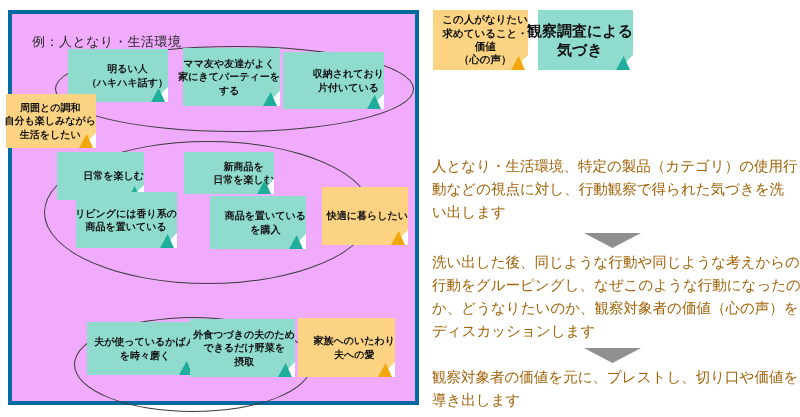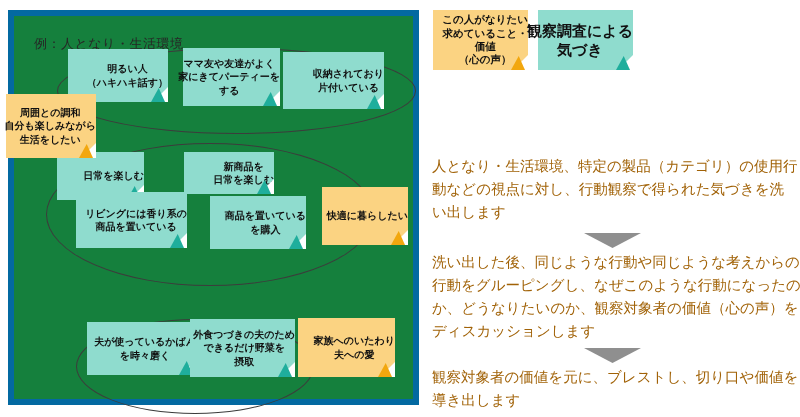--- a/index.html
+++ b/index.html
@@ -4,21 +4,21 @@
 <style>
   html,body { margin:0; padding:0; background:#ffffff; }
   .canvas {
     position:relative; width:800px; height:417px;
     background:#ffffff; overflow:hidden;
     font-family:"Liberation Sans", sans-serif;
   }
   
   .panel {
     position:absolute; left:8px; top:10px; width:411px; height:395px;
-    border:6px solid #0369a1; box-sizing:border-box; background:#15803d;
+    border:4px solid #0369a1; box-sizing:border-box; background:#f0abfc;
   }
   .panel-title {
     position:absolute; left:20px; top:19px; font-size:13px; color:#262626;
     white-space:pre; letter-spacing:0.5px;
   }
   .ellipse {
     position:absolute; border:1.4px solid #3c3c3c; border-radius:50%;
     box-sizing:border-box; background:transparent;
   }
   .e1 { left:43px;  top:32px;  width:359px; height:86px; }
@@ -43,25 +43,25 @@
     clip-path:polygon(55% 0, 0 100%, 100% 100%);
   }
   .teal   .fold { background:#1FAE9C; }
   .orange .fold { background:#F2A70E; }
 
   .n1 { left:68px;  top:49px;  width:100px; height:53px;padding-left:25px; }
   .n2 { left:183px; top:48px;  width:97px;  height:58px; }
   .n3 { left:283px; top:52px;  width:101px; height:57px; }
   .n4 { left:57px;  top:152px; width:87px;  height:48px; }
   .n5 { left:184px; top:152px; width:90px;  height:42px; }
-  .n6 { left:76px;  top:192px; width:111px; height:56px; }
+  .n6 { left:76px;  top:192px; width:101px; height:56px; }
   .n7 { left:210px; top:196px; width:96px;  height:53px; }
   .n8 { left:87px;  top:322px; width:109px; height:53px; }
   .n9 { left:190px; top:319px; width:105px; height:58px; }
-  .o1 { left:6px;   top:94px;  width:90px;  height:64px; }
+  .o1 { left:6px;   top:94px;  width:90px;  height:54px; }
   .o2 { left:322px; top:187px; width:86px;  height:58px; }
   .o3 { left:298px; top:318px; width:97px;  height:59px; }
 
   
   .l1 { left:433px; top:10px; width:95px; height:60px; font-size:10.5px; line-height:1.28; }
   .l2 { left:538px; top:10px; width:95px; height:60px; font-size:15px; line-height:1.28; }
 
   
   .step {
     position:absolute; left:432px; width:366px;

